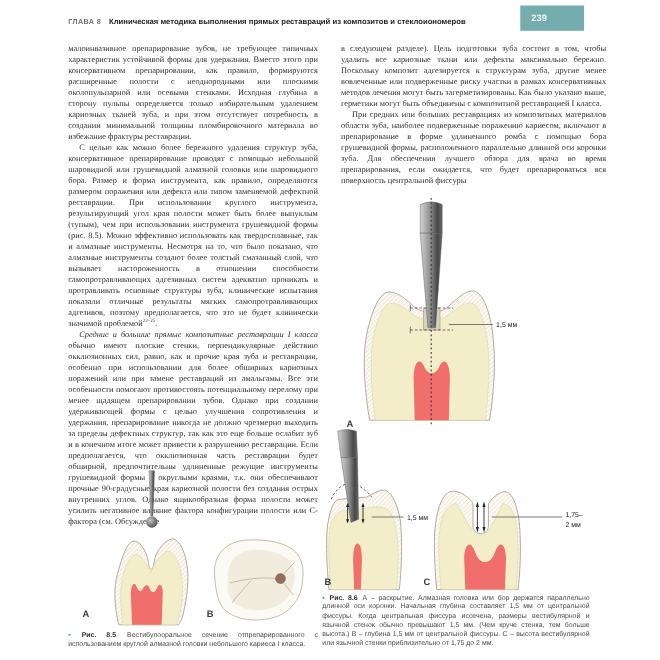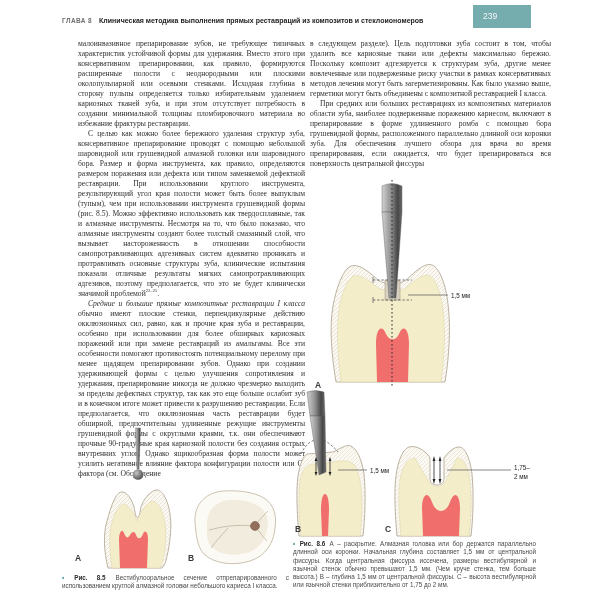--- a/index.html
+++ b/index.html
@@ -5,26 +5,26 @@
   html,body{margin:0;padding:0;background:#ffffff;}
   .page{position:relative;width:600px;height:600px;background:#ffffff;overflow:hidden;
         font-family:"Liberation Serif",serif;color:#2f2f2f;}
   
   .hrow{position:absolute;left:62px;top:13px;width:405px;
         font-family:"Liberation Sans",sans-serif;line-height:10px;}
   .chap{font-size:6.5px;font-weight:bold;color:#6f6f6f;letter-spacing:.4px;margin-right:7px;}
   .htitle{font-size:7px;font-weight:bold;color:#232323;}
   .pagenum{position:absolute;left:473px;top:5px;width:58px;height:23px;background:#75acae;}
   .pagenum span{display:block;padding-left:10px;line-height:23px;font-family:"Liberation Sans",sans-serif;
-        font-size:8.5px;font-weight:normal;color:#f4f8f8;}
+        font-size:8.5px;font-weight:bold;color:#f4f8f8;}
   
   .col{position:absolute;top:39px;font-size:7.6px;line-height:10px;text-align:justify;}
   .col p{margin:0;}
   .col p.indent{text-indent:10px;}
-  .col.left{left:78px;width:227px;}
+  .col.left{left:62px;width:227px;}
   .col.right{left:310px;width:241px;}
   .sup{font-size:4.6px;vertical-align:super;line-height:0;}
   i{}
   
   .fig{position:absolute;}
   #fig85{left:62px;top:422px;}
   #fig86a{left:293px;top:176px;}
   #fig86bc{left:293px;top:390px;}
   .caption{position:absolute;font-family:"Liberation Sans",sans-serif;font-size:6.3px;
            line-height:8.3px;color:#4a4a4a;text-align:justify;}

